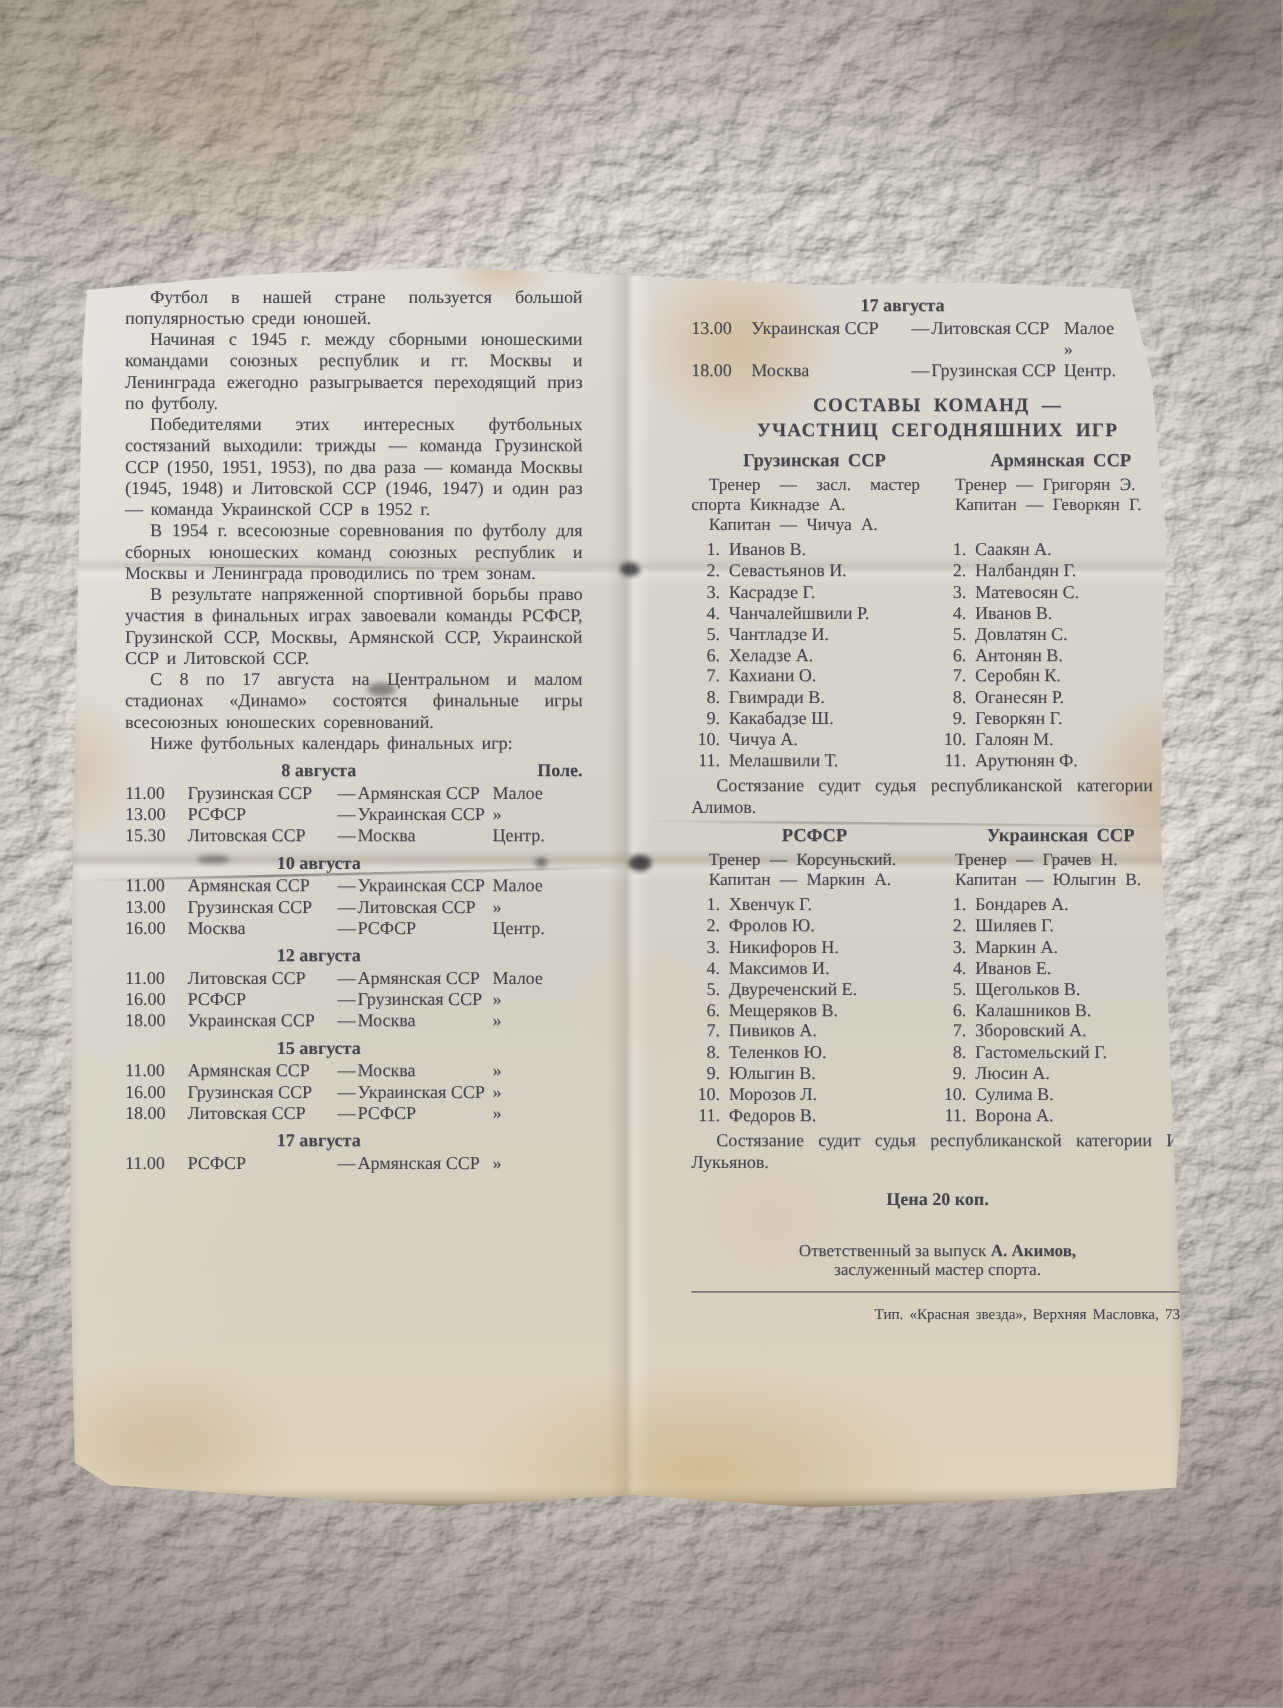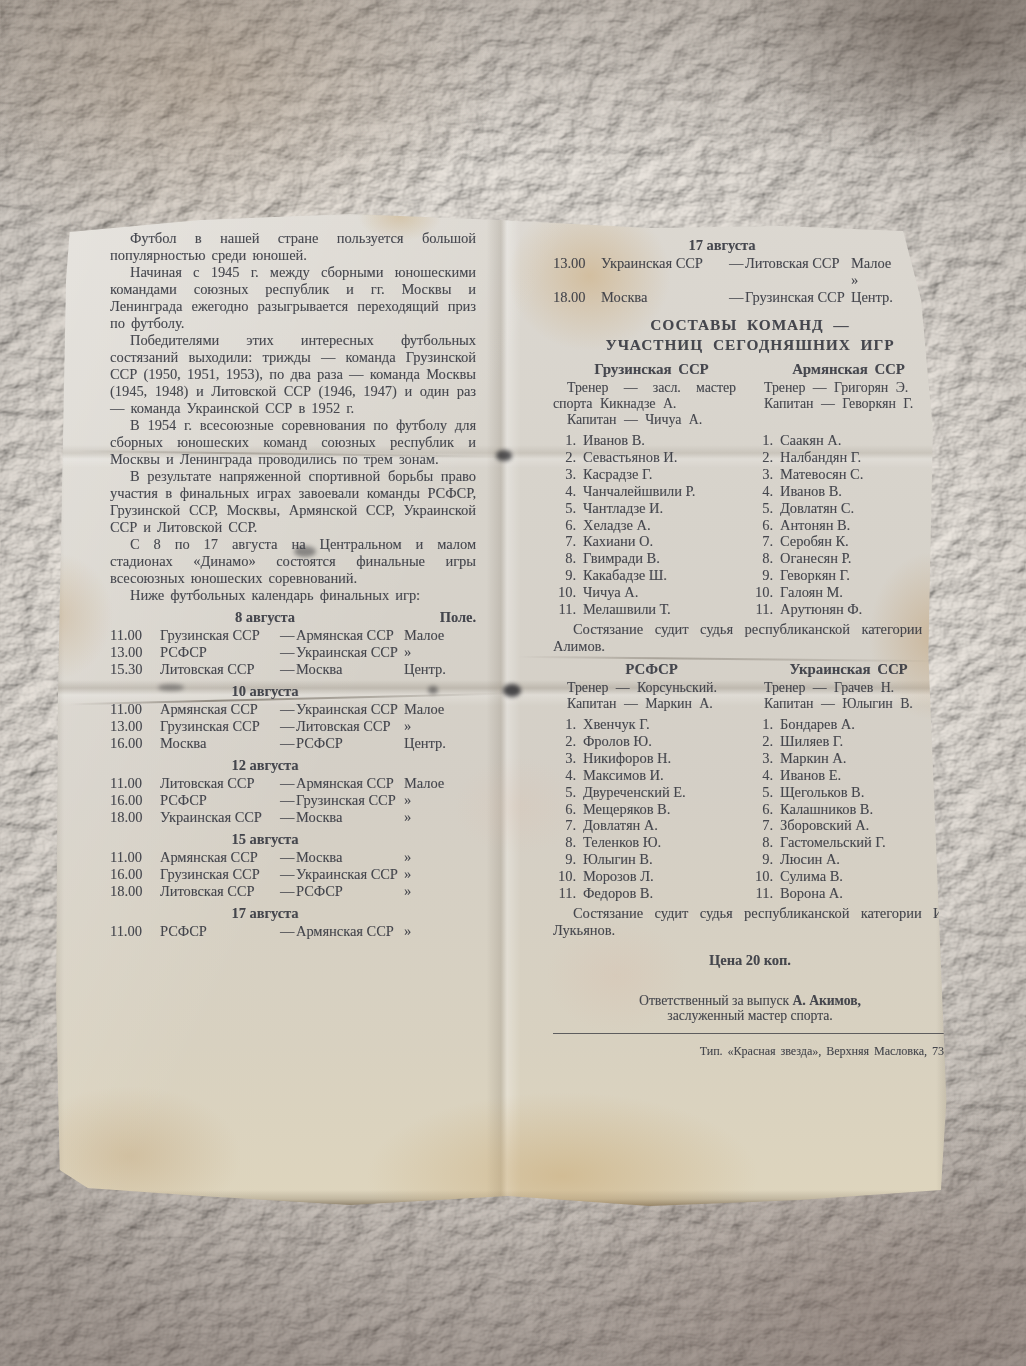--- a/index.html
+++ b/index.html
@@ -37,21 +37,21 @@
     clip-path:polygon(2.4% 2.6%,16.9% 1.4%,33.5% 0.8%,50.1% 1.4%,66.7% 2.2%,81.2% 2.0%,94.8% 2.5%,
       96.8% 9.4%,98.1% 22.4%,97.6% 44.9%,98.7% 69.4%,99.6% 89.4%,99.0% 98.4%,
       83.4% 99.4%,66.7% 100%,51.0% 99.0%,33.5% 99.9%,16.9% 99.0%,4.4% 98.2%,1.3% 96.4%,
       0.9% 79.4%,1.1% 49.4%,1.7% 21.4%,2.0% 7.4%);
     filter:drop-shadow(0 10px 14px rgba(45,34,24,0.55)) drop-shadow(0 3px 5px rgba(45,34,24,0.4));
     color:rgba(52,54,62,0.85);}
   .smudge{position:absolute;background:#26262a;border-radius:50%;filter:blur(2px);}
   .crease{position:absolute;height:2px;background:linear-gradient(90deg,transparent,rgba(80,72,60,0.55),rgba(80,72,60,0.35),transparent);filter:blur(0.4px);}
   
   .col{position:absolute;text-shadow:0.3px 0.3px 0.6px rgba(70,72,84,0.35);}
-  .col-left{left:62px;top:24px;width:366px;font-size:14.4px;line-height:17px;}
+  .col-left{left:52px;top:24px;width:366px;font-size:14.4px;line-height:17px;}
   .col-right{left:505px;top:26px;width:394px;font-size:14.4px;line-height:17px;}
   p.para{margin:0;text-align:justify;text-indent:20px;word-spacing:2.5px;}
   .day{margin-top:3px;}
   .day-head{position:relative;text-align:center;font-weight:bold;margin:5px 56px 1px 0;}
   .day-head .field{position:absolute;right:-56px;top:0;font-weight:bold;}
   .match{display:flex;}
   .m-time{width:50px;flex:none;}
   .m-home{width:120px;flex:none;}
   .m-dash{width:16px;flex:none;}
   .m-away{width:106px;flex:none;}
@@ -425,21 +425,21 @@
               <div class="prow">
                 <span class="pnum">5.</span>
                 <span class="pname">Двуреченский Е.</span>
               </div>
               <div class="prow">
                 <span class="pnum">6.</span>
                 <span class="pname">Мещеряков В.</span>
               </div>
               <div class="prow">
                 <span class="pnum">7.</span>
-                <span class="pname">Довлатян А.</span>
+                <span class="pname">Пивиков А.</span>
               </div>
               <div class="prow">
                 <span class="pnum">8.</span>
                 <span class="pname">Теленков Ю.</span>
               </div>
               <div class="prow">
                 <span class="pnum">9.</span>
                 <span class="pname">Юлыгин В.</span>
               </div>
               <div class="prow">

